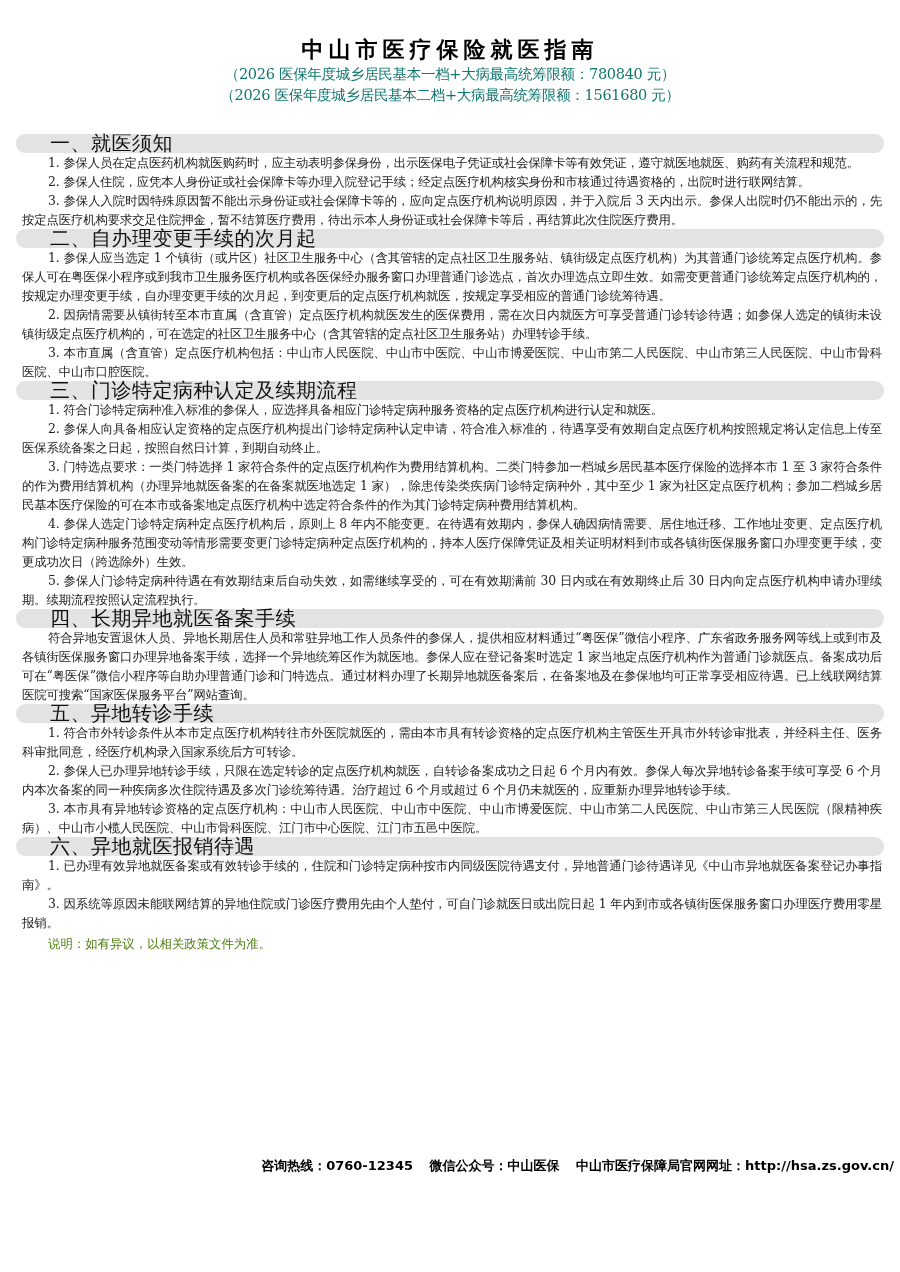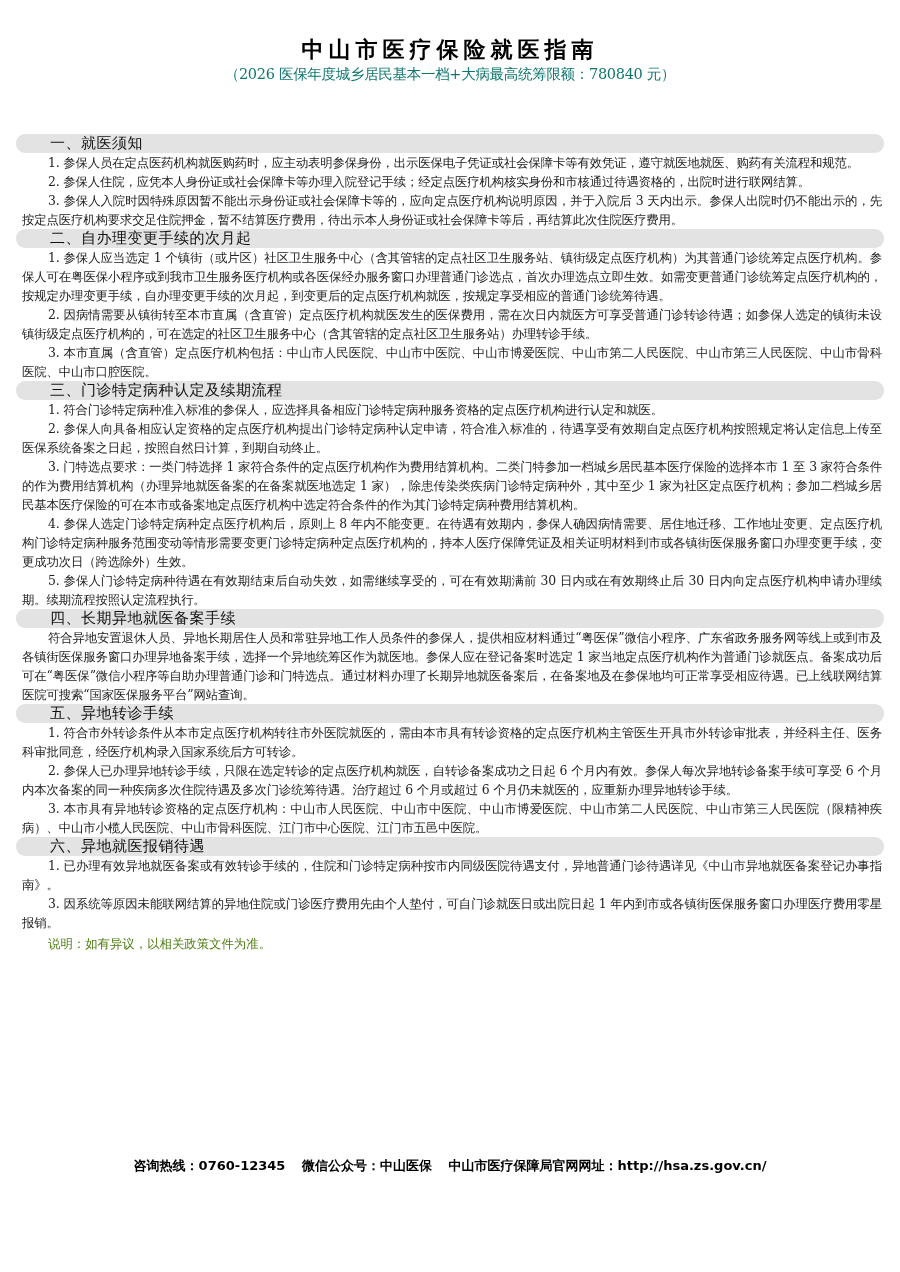--- a/index.html
+++ b/index.html
@@ -5,38 +5,39 @@
   html, body { margin: 0; padding: 0; background: #ffffff; }
   body { width: 900px; height: 1272px; position: relative; overflow: hidden;
          font-family: "DejaVu Serif", "Liberation Serif", serif; color: #111; }
   .page { position: absolute; left: 0; top: 0; width: 716px; height: 1272px; }
   .title-block { position: absolute; left: 0; top: 36px; width: 900px; text-align: center; }
   .main-title { font-family: "DejaVu Sans", "Liberation Sans", sans-serif; font-weight: bold;
                 font-size: 22px; letter-spacing: 5px; line-height: 28px; margin: 0; color: #000; }
   .subtitle { font-size: 14.5px; line-height: 21px; color: #0f766e; letter-spacing: -0.3px; }
   .content { position: absolute; left: 16px; top: 134px; width: 868px; }
   .sec-head { background: #e3e3e3; height: 19px; line-height: 19px;
-              font-family: "DejaVu Sans", "Liberation Sans", sans-serif; font-size: 15px;
+              font-family: "DejaVu Sans", "Liberation Sans", sans-serif; font-size: 20px;
               color: #111; padding-left: 34px; letter-spacing: 0.5px; border-radius: 9px; }
   .sec-body { padding: 0 2px 0 6px; }
   .para { font-size: 12.4px; line-height: 19px; text-indent: 26px; text-align: justify;
           margin: 0; color: #222; letter-spacing: -0.15px; }
   .note { font-size: 12.4px; line-height: 19px; text-indent: 26px; margin: 2px 0 0 6px; color: #4d7c0f; }
-  .footer { position: absolute; left: 0; top: 1157px; width: 900px; text-align: center;
+  .footer { position: absolute; left: 0; top: 1157px; width: 900px; text-align: right;
             font-family: "DejaVu Sans", "Liberation Sans", sans-serif; font-size: 13px; font-weight: bold; color: #000; }
   .footer span { margin: 0 6px; }
 </style>
 </head>
 <body>
 
 <div class="page">
 
   <div class="title-block">
     <h1 class="main-title">中山市医疗保险就医指南</h1>
     <div class="subtitle">（2026 医保年度城乡居民基本一档+大病最高统筹限额：780840 元）</div>
+    <div class="subtitle">（2026 医保年度城乡居民基本二档+大病最高统筹限额：1561680 元）</div>
   </div>
 
   <div class="content">
 
     <div class="section">
       <div class="sec-head">一、就医须知</div>
       <div class="sec-body">
         <p class="para">1. 参保人员在定点医药机构就医购药时，应主动表明参保身份，出示医保电子凭证或社会保障卡等有效凭证，遵守就医地就医、购药有关流程和规范。</p>
         <p class="para">2. 参保人住院，应凭本人身份证或社会保障卡等办理入院登记手续；经定点医疗机构核实身份和市核通过待遇资格的，出院时进行联网结算。</p>
         <p class="para">3. 参保人入院时因特殊原因暂不能出示身份证或社会保障卡等的，应向定点医疗机构说明原因，并于入院后 3 天内出示。参保人出院时仍不能出示的，先按定点医疗机构要求交足住院押金，暂不结算医疗费用，待出示本人身份证或社会保障卡等后，再结算此次住院医疗费用。</p>

